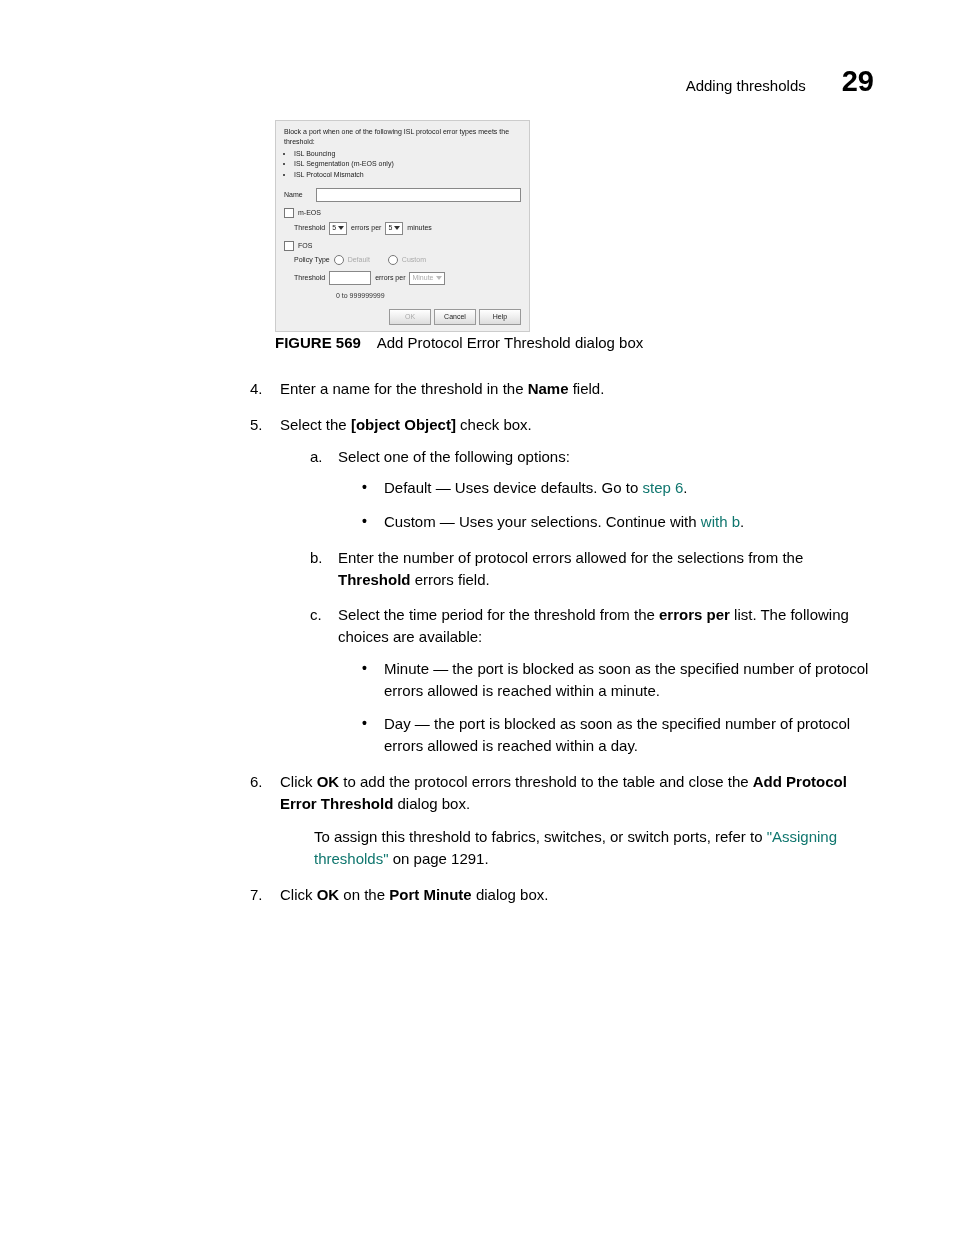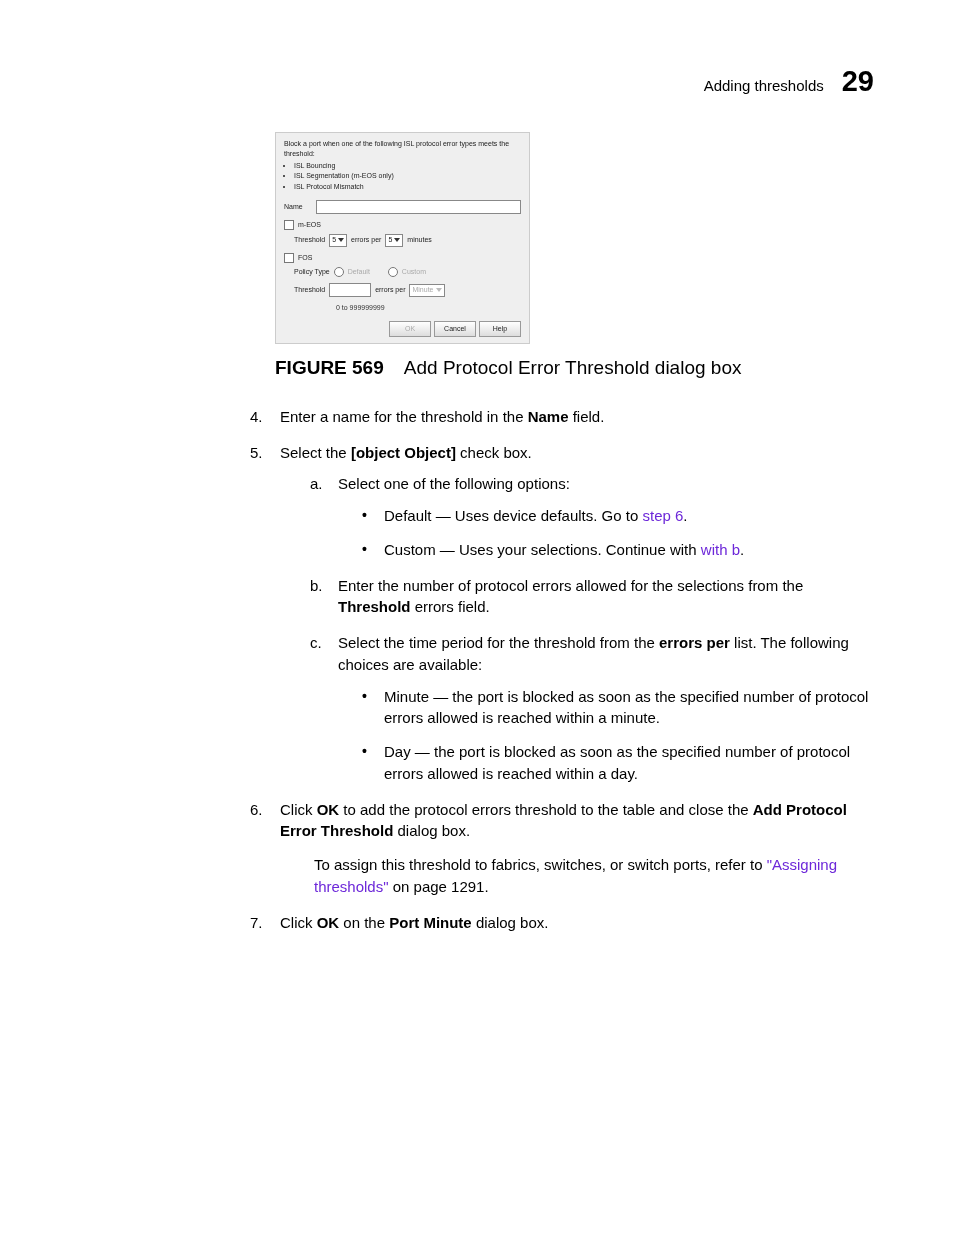--- a/index.html
+++ b/index.html
@@ -15,22 +15,22 @@
     width: 954px;
     min-height: 1235px;
     padding: 60px 80px 60px 80px;
     box-sizing: border-box;
     position: relative;
   }
   .header-row {
     display: flex;
     justify-content: flex-end;
     align-items: baseline;
-    gap: 18px;
-    margin-bottom: 30px;
+    gap: 36px;
+    margin-bottom: 18px;
   }
   .header-title { font-size: 15px; }
   .header-number { font-size: 29px; font-weight: bold; }
 
   
   .dialog {
     margin-left: 195px;
     width: 255px;
     background: #efefef;
     border: 1px solid #ccc;
@@ -52,37 +52,37 @@
   .dlg-section { margin-left: 10px; margin-bottom: 6px; }
   .dlg-select { background:#fff; border:1px solid #888; display:inline-flex; align-items:center; padding:0 2px; height:11px; gap:2px; }
   .caret { width:0; height:0; border-left:3px solid transparent; border-right:3px solid transparent; border-top:4px solid #333; display:inline-block; }
   .disabled { color:#aaa; }
   .radio { width:8px; height:8px; border:1px solid #777; border-radius:50%; background:#fff; display:inline-block; }
   .dlg-buttons { display:flex; justify-content:flex-end; gap:3px; margin-top:8px; }
   .dlg-btn { background:linear-gradient(#fff,#ddd); border:1px solid #999; font-size:7px; padding:1px 6px; display:inline-flex; align-items:center; justify-content:center; min-width:28px; height:12px; }
   .dlg-btn.disabled { color:#aaa; }
   .hint { font-size:7px; color:#333; }
 
-  .caption { margin-left: 195px; font-size: 19px; margin-top: 10px; margin-bottom: 24px; }
+  .caption { margin-left: 195px; font-size: 15px; margin-bottom: 24px; }
   .caption .figlabel { font-weight: bold; }
 
   ol.steps { margin: 0 0 0 170px; padding: 0; list-style: none; }
   ol.steps > li { position: relative; padding-left: 30px; margin-bottom: 14px; }
   ol.steps > li > .num { position: absolute; left: 0; top: 0; }
 
   ol.sub { list-style: none; margin: 10px 0 0 30px; padding: 0; }
   ol.sub > li { position: relative; padding-left: 28px; margin-bottom: 14px; }
   ol.sub > li > .alpha { position: absolute; left: 0; top: 0; }
 
   ul.bullets2 { list-style: none; margin: 10px 0 0 24px; padding: 0; }
   ul.bullets2 > li { position: relative; padding-left: 22px; margin-bottom: 12px; }
   ul.bullets2 > li::before { content: "•"; position: absolute; left: 0; top: 0; font-size: 14px; font-weight: bold; }
 
   .bold { font-weight: bold; }
-  .link { color: #6d28d9; }
+  .link { color: #0f766e; }
 
   .para { margin-top: 12px; margin-left: 34px; }
 </style>
 </head>
 <body>
 
 <div class="page">
 
   <div class="header-row">
     <span class="header-title">Adding thresholds</span>

